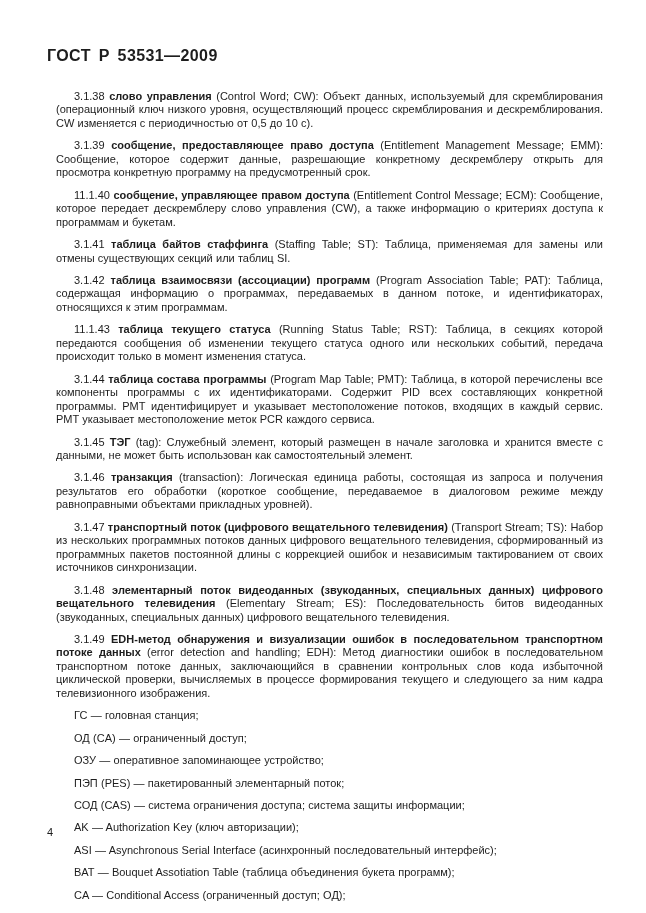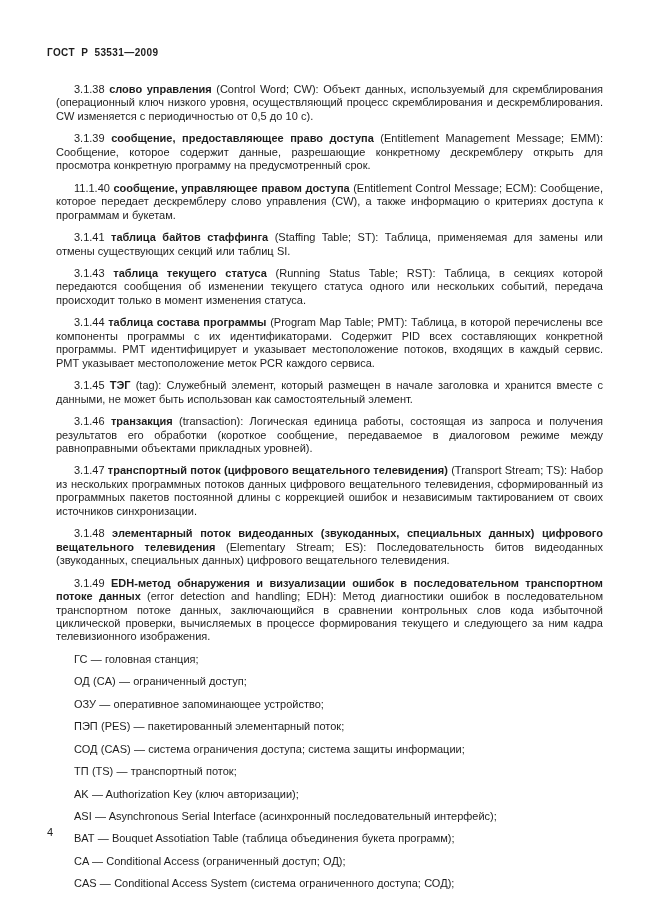--- a/index.html
+++ b/index.html
@@ -12,21 +12,21 @@
     width: 646px;
     height: 913px;
     background: #ffffff;
     color: #1d1d1d;
     font-family: "Liberation Sans", sans-serif;
     box-sizing: border-box;
     padding: 47px 34px 0 47px;
     overflow: hidden;
   }
   .doc-header {
-    font-size: 10px;
+    font-size: 16px;
     font-weight: bold;
     letter-spacing: 0.4px;
     word-spacing: 3px;
     margin: 0 0 25px 0;
   }
   .para {
     margin: 9px;
     font-size: 11px;
     line-height: 13.45px;
     text-align: justify;
@@ -48,36 +48,36 @@
 
 <div class="page">
 
   <div class="doc-header">ГОСТ Р 53531—2009</div>
 
   <div>
     <p class="para"><span>3.1.38 </span><b>слово управления</b><span> (Control Word; CW): Объект данных, используемый для скремблирования (операционный ключ низкого уровня, осуществляющий процесс скремблирования и дескремблирования. CW изменяется с периодичностью от 0,5 до 10 с).</span></p>
     <p class="para"><span>3.1.39 </span><b>сообщение, предоставляющее право доступа</b><span> (Entitlement Management Message; EMM): Сообщение, которое содержит данные, разрешающие конкретному дескремблеру открыть для просмотра конкретную программу на предусмотренный срок.</span></p>
     <p class="para"><span>11.1.40 </span><b>сообщение, управляющее правом доступа</b><span> (Entitlement Control Message; ECM): Сообщение, которое передает дескремблеру слово управления (CW), а также информацию о критериях доступа к программам и букетам.</span></p>
     <p class="para"><span>3.1.41 </span><b>таблица байтов стаффинга</b><span> (Staffing Table; ST): Таблица, применяемая для замены или отмены существующих секций или таблиц SI.</span></p>
-    <p class="para"><span>3.1.43 </span><b>таблица текущего статуса</b><span> (Running Status Table; RST): Таблица, в секциях которой передаются сообщения об изменении текущего статуса одного или нескольких событий, передача происходит только в момент изменения статуса.</span></p>
+    <p class="para"><span>3.1.42 </span><b>таблица взаимосвязи (ассоциации) программ</b><span> (Program Association Table; PAT): Таблица, содержащая информацию о программах, передаваемых в данном потоке, и идентификаторах, относящихся к этим программам.</span></p>
+    <p class="para"><span>11.1.43 </span><b>таблица текущего статуса</b><span> (Running Status Table; RST): Таблица, в секциях которой передаются сообщения об изменении текущего статуса одного или нескольких событий, передача происходит только в момент изменения статуса.</span></p>
     <p class="para"><span>3.1.44 </span><b>таблица состава программы</b><span> (Program Map Table; PMT): Таблица, в которой перечислены все компоненты программы с их идентификаторами. Содержит PID всех составляющих конкретной программы. PMT идентифицирует и указывает местоположение потоков, входящих в каждый сервис. PMT указывает местоположение меток PCR каждого сервиса.</span></p>
     <p class="para"><span>3.1.45 </span><b>ТЭГ</b><span> (tag): Служебный элемент, который размещен в начале заголовка и хранится вместе с данными, не может быть использован как самостоятельный элемент.</span></p>
     <p class="para"><span>3.1.46 </span><b>транзакция</b><span> (transaction): Логическая единица работы, состоящая из запроса и получения результатов его обработки (короткое сообщение, передаваемое в диалоговом режиме между равноправными объектами прикладных уровней).</span></p>
     <p class="para"><span>3.1.47 </span><b>транспортный поток (цифрового вещательного телевидения)</b><span> (Transport Stream; TS): Набор из нескольких программных потоков данных цифрового вещательного телевидения, сформированный из программных пакетов постоянной длины с коррекцией ошибок и независимым тактированием от своих источников синхронизации.</span></p>
     <p class="para"><span>3.1.48 </span><b>элементарный поток видеоданных (звукоданных, специальных данных) цифрового вещательного телевидения</b><span> (Elementary Stream; ES): Последовательность битов видеоданных (звукоданных, специальных данных) цифрового вещательного телевидения.</span></p>
     <p class="para"><span>3.1.49 </span><b>EDH-метод обнаружения и визуализации ошибок в последовательном транспортном потоке данных</b><span> (error detection and handling; EDH): Метод диагностики ошибок в последовательном транспортном потоке данных, заключающийся в сравнении контрольных слов кода избыточной циклической проверки, вычисляемых в процессе формирования текущего и следующего за ним кадра телевизионного изображения.</span></p>
   </div>
 
   <div>
     <p class="para">ГС — головная станция;</p>
     <p class="para">ОД (CA) — ограниченный доступ;</p>
     <p class="para">ОЗУ — оперативное запоминающее устройство;</p>
     <p class="para">ПЭП (PES) — пакетированный элементарный поток;</p>
     <p class="para">СОД (CAS) — система ограничения доступа; система защиты информации;</p>
-    <p class="para">ТП (TS) — транспортный поток;</p>
     <p class="para">AK — Authorization Key (ключ авторизации);</p>
     <p class="para">ASI — Asynchronous Serial Interface (асинхронный последовательный интерфейс);</p>
     <p class="para">BAT — Bouquet Assotiation Table (таблица объединения букета программ);</p>
     <p class="para">CA — Conditional Access (ограниченный доступ; ОД);</p>
     <p class="para">CAS — Conditional Access System (система ограниченного доступа; СОД);</p>
   </div>
 
   <div class="page-number">4</div>
 
 </div>

